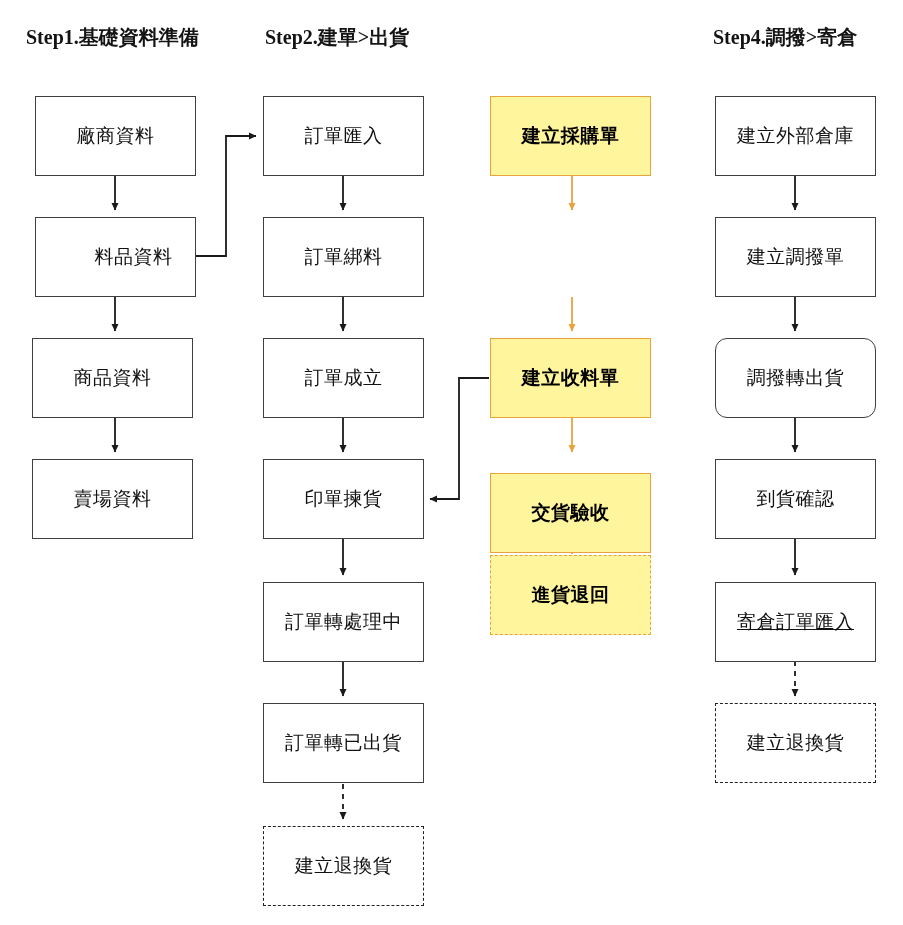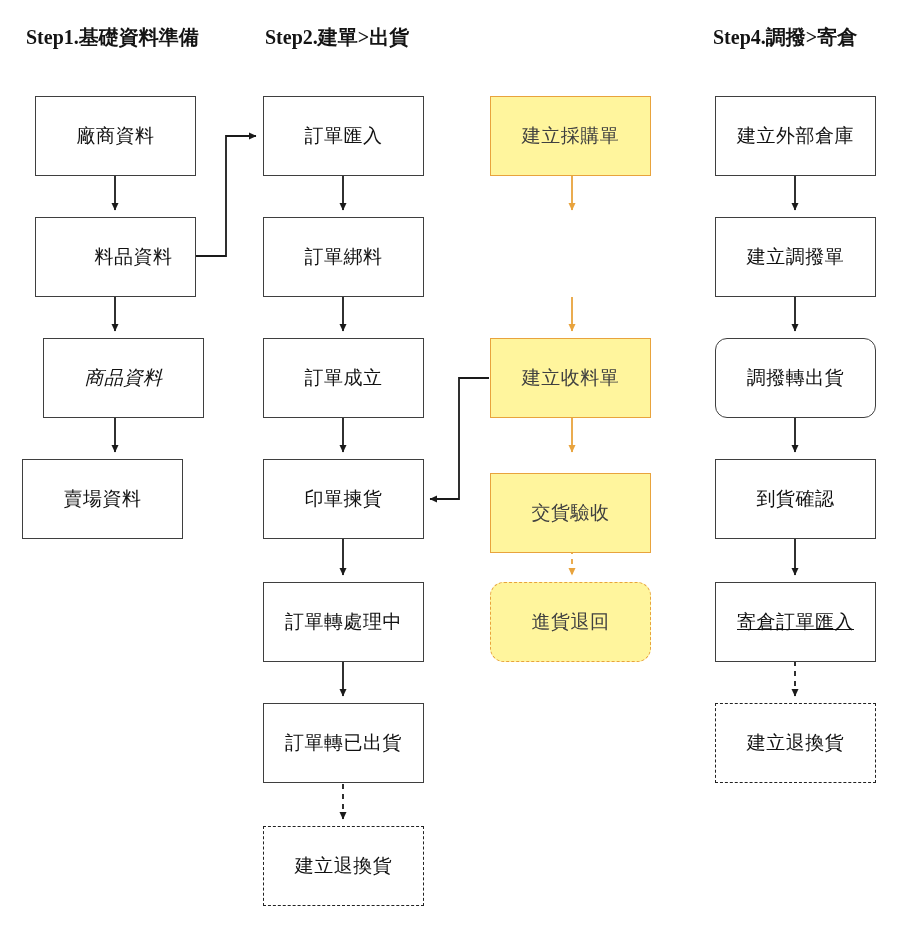--- a/index.html
+++ b/index.html
@@ -40,21 +40,22 @@
     color: #111111;
     letter-spacing: 0.5px;
     background: #ffffff;
     border: 1.6px solid #3f3f3f;
     width: 161px;
     height: 80px;
   }
   .node.yellow {
     background: #fff59d;
     border: 1.4px solid #e8a33d;
-    color: #404040;
+    color: #000000;
+    font-weight: bold;
   }
   .node.dashed {
     border-style: dashed;
     border-width: 1.8px;
     border-color: #222222;
   }
   .node.yellow.dashed {
     border-color: #e8a33d;
     border-width: 1.6px;
   }
@@ -124,35 +125,35 @@
         <line x1="795" y1="297" x2="795" y2="331" marker-end="url(#ah-dark)"></line>
         <line x1="795" y1="418" x2="795" y2="452" marker-end="url(#ah-dark)"></line>
         <line x1="795" y1="539" x2="795" y2="575" marker-end="url(#ah-dark)"></line>
         <line x1="795" y1="661" x2="795" y2="696" marker-end="url(#ah-dark)" stroke-dasharray="5,5"></line>
       </g>
     </svg>
   </div>
 
   <div class="node" style="left:35px; top:96px;">廠商資料</div>
   <div class="node" style="left:35px; top:217px;padding-left:36px;">料品資料</div>
-  <div class="node" style="left:43px; top:338px;font-style:italic;">商品資料</div>
-  <div class="node" style="left:22px; top:459px;">賣場資料</div>
+  <div class="node" style="left:32px; top:338px;">商品資料</div>
+  <div class="node" style="left:32px; top:459px;">賣場資料</div>
 
   <div class="node" style="left:263px; top:96px;">訂單匯入</div>
   <div class="node" style="left:263px; top:217px;">訂單綁料</div>
   <div class="node" style="left:263px; top:338px;">訂單成立</div>
   <div class="node" style="left:263px; top:459px;">印單揀貨</div>
   <div class="node" style="left:263px; top:582px;">訂單轉處理中</div>
   <div class="node" style="left:263px; top:703px;">訂單轉已出貨</div>
   <div class="node dashed" style="left:263px; top:826px;">建立退換貨</div>
 
   <div class="node yellow" style="left:490px; top:96px;">建立採購單</div>
   <div class="node yellow" style="left:490px; top:338px;">建立收料單</div>
   <div class="node yellow" style="left:490px; top:473px;">交貨驗收</div>
-  <div class="node yellow dashed" style="left:490px; top:582px;border-radius:14px;">進貨退回</div>
+  <div class="node yellow dashed" style="left:490px; top:555px;">進貨退回</div>
 
   <div class="node" style="left:715px; top:96px;">建立外部倉庫</div>
   <div class="node" style="left:715px; top:217px;">建立調撥單</div>
   <div class="node" style="left:715px; top:338px;border-radius:12px;">調撥轉出貨</div>
   <div class="node" style="left:715px; top:459px;">到貨確認</div>
   <div class="node" style="left:715px; top:582px;text-decoration:underline;">寄倉訂單匯入</div>
   <div class="node dashed" style="left:715px; top:703px;">建立退換貨</div>
 
 </div>
 

